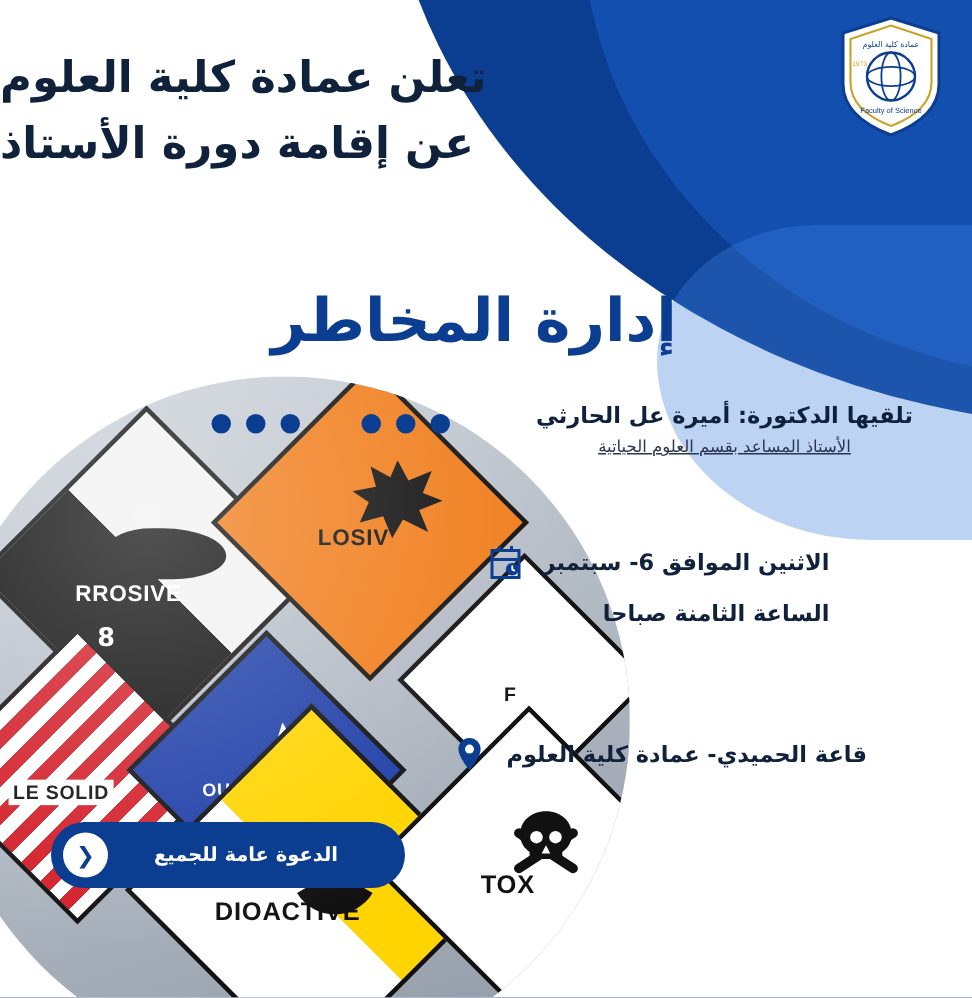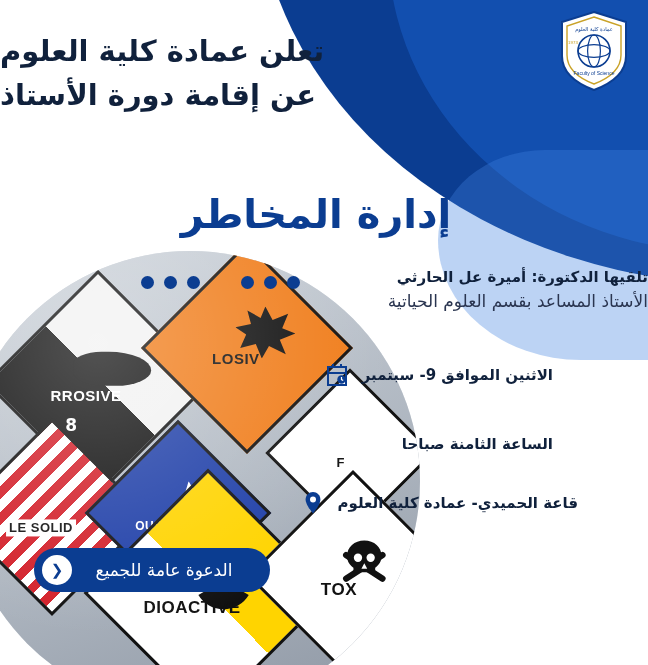--- a/index.html
+++ b/index.html
@@ -75,57 +75,57 @@
   }
   .dots span{
     display:block;width:13px;height:13px;border-radius:50%;
     background:#0b3d91;
   }
   .dots-right{top:276px;right:348px;}
   .dots-left{top:276px;right:448px;}
   
   .speaker{
     position:absolute;top:268px;right:0;width:330px;
-    z-index:8;color:#10213c;
+    text-align:center;z-index:8;color:#10213c;
   }
   .speaker .name{font-size:15px;font-weight:bold;}
-  .speaker .role{font-size:17px;margin-top:5px;color:#2a3550;}
+  .speaker .role{font-size:11px;margin-top:5px;color:#2a3550;text-decoration:underline;}
 
   .row{
     position:absolute;z-index:8;
     display:flex;align-items:center;gap:12px;
     color:#10213c;
     font-size:15px;font-weight:bold;
     direction:rtl;
   }
   .row .txt{white-space:nowrap;}
   .icon-box{
     width:26px;height:26px;
     color:#0b3d91;
     flex:0 0 26px;
     display:flex;align-items:center;justify-content:center;
   }
   .row-date{top:362px;right:95px;}
-  .row-time{top:431px;right:95px;}
+  .row-time{top:396px;right:95px;}
   .row-place{top:480px;right:70px;margin-top:10px;}
 
   
   .cta{
     position:absolute;left:34px;top:548px;
     width:236px;height:44px;
     background:#0b3d91;
     border-radius:24px;
     display:flex;align-items:center;
     z-index:9;
     color:#ffffff;
     cursor:pointer;
   }
   .cta .label{
     flex:1;text-align:center;
-    font-size:17px;font-weight:normal;
+    font-size:13px;font-weight:bold;
     padding-right:14px;
   }
   .cta .arrow{
     width:30px;height:30px;border-radius:50%;
     background:#ffffff;color:#0b3d91;
     display:flex;align-items:center;justify-content:center;
     font-size:15px;font-weight:bold;
     margin-left:8px;
   }
   
@@ -283,21 +283,21 @@
       <span></span>
       <span></span>
   </div>
 
   <div class="speaker">
     <div class="name">تلقيها الدكتورة: أميرة عل الحارثي</div>
     <div class="role">الأستاذ المساعد بقسم العلوم الحياتية</div>
   </div>
 
   <div class="row row-date">
-    <span class="txt">الاثنين الموافق 9- سبتمبر</span>
+    <span class="txt">الاثنين الموافق 6- سبتمبر</span>
     <span class="icon-box">
       <svg viewBox="0 0 24 24" width="24" height="24" fill="currentColor" aria-hidden="true">
         <path d="M7 1h2v3H7zM15 1h2v3h-2z"></path>
         <path d="M3 4h18v18H3z" fill="none" stroke="currentColor" stroke-width="2"></path>
         <path d="M3 9h18v2H3z"></path>
         <circle cx="16.5" cy="16.5" r="4.2" fill="currentColor"></circle>
         <path d="M16.5 14v2.6l1.7 1" stroke="#ffffff" stroke-width="1.2" fill="none"></path>
       </svg>
     </span>
   </div>

